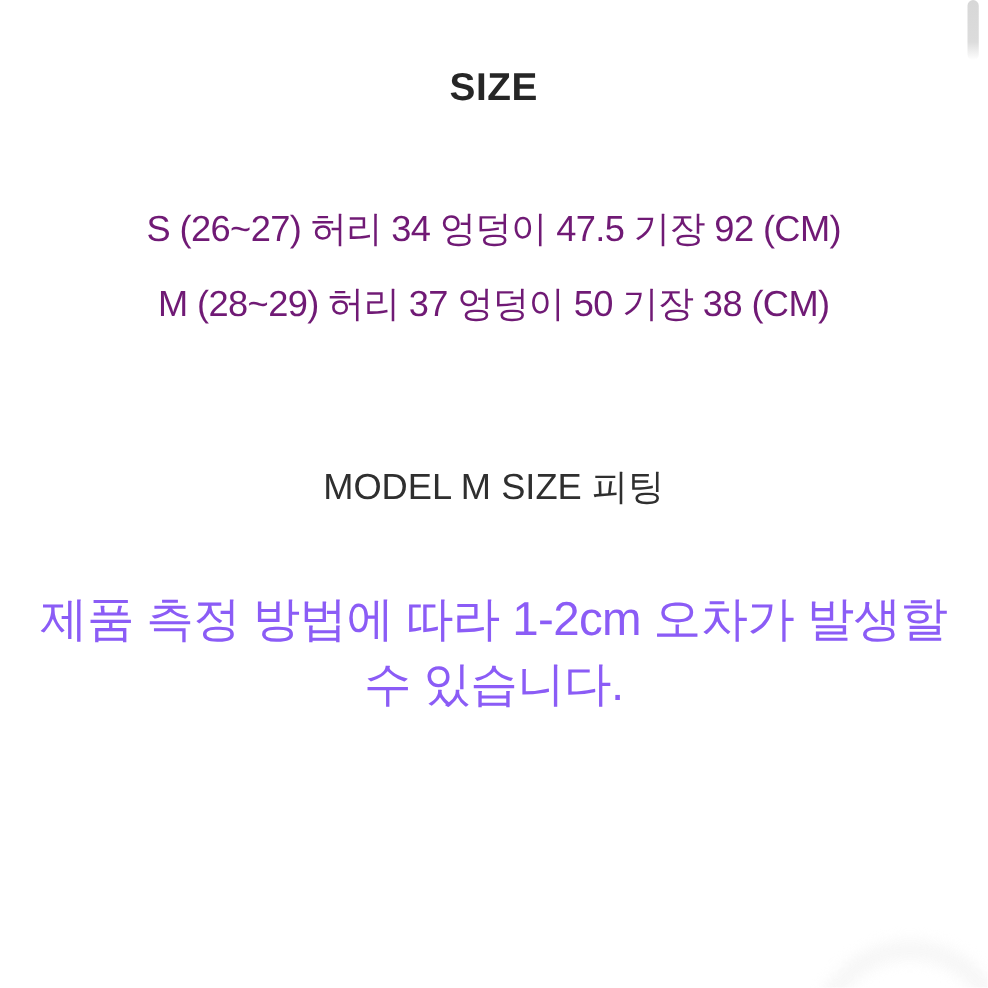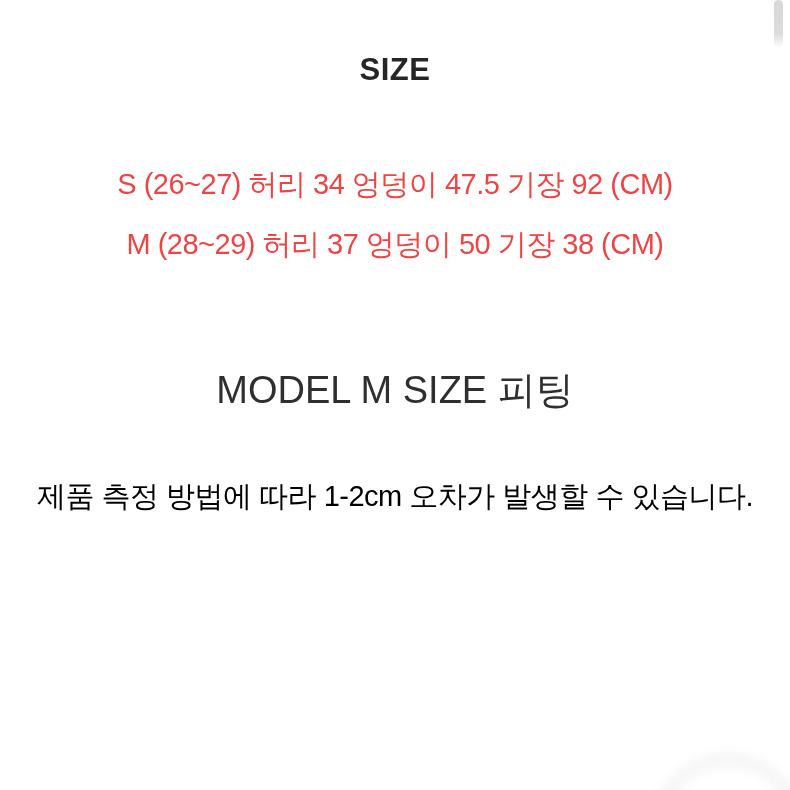--- a/index.html
+++ b/index.html
@@ -23,42 +23,42 @@
     text-align: center;
     font-size: 31px;
     line-height: 36px;
     font-weight: 700;
     letter-spacing: 0.5px;
     color: #262626;
   }
   .size-lines {
     margin-top: 66px;
     text-align: center;
-    color: #ef4444;
+    color: #701a75;
     font-size: 29px;
     letter-spacing: -0.5px;
   }
   .size-line {
     line-height: 60px;
     white-space: nowrap;
   }
   .model-fit {
     margin-top: 96px;
     text-align: center;
     color: #2f2f2f;
-    font-size: 38px;
+    font-size: 29px;
     line-height: 40px;
     letter-spacing: 0px;
   }
   .notice {
     margin: 60px auto 0 auto;
     width: 756px;
     text-align: center;
-    color: #000000;
-    font-size: 29px;
+    color: #8b5cf6;
+    font-size: 38px;
     letter-spacing: -0.5px;
   }
   .notice p {
     margin: 0;
     line-height: 52px;
     word-break: normal;
     overflow-wrap: break-word;
   }
   .scrollbar-thumb {
     position: absolute;

